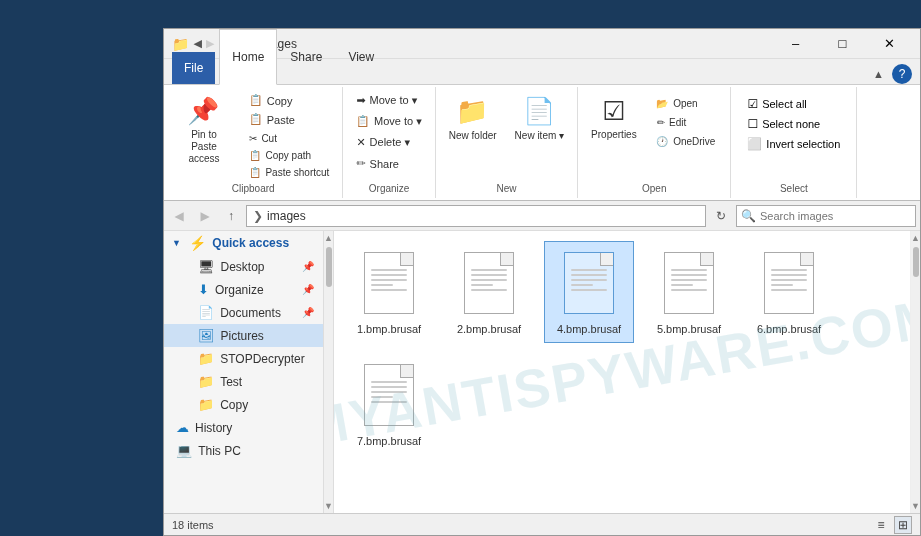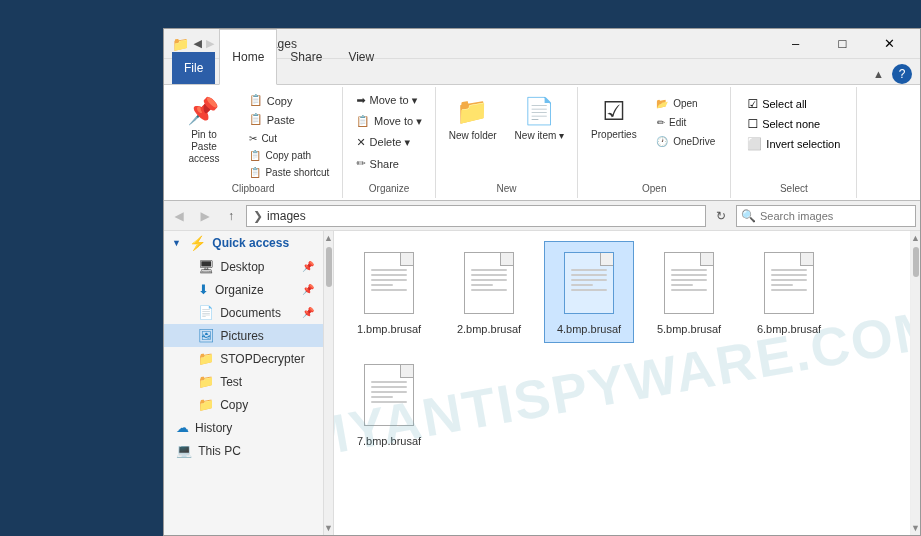--- a/index.html
+++ b/index.html
@@ -710,14 +710,21 @@
 
       <div class="file-scroll-wrapper" style="width:10px;background:#f0f0f0;display:flex;flex-direction:column;align-items:center;padding:2px 0;border-left:1px solid #eee;">
         <div style="font-size:9px;color:#888;cursor:pointer;">▲</div>
         <div style="width:6px;height:30px;background:#bbb;border-radius:3px;margin-top:4px;cursor:pointer;"></div>
         <div style="font-size:9px;color:#888;cursor:pointer;margin-top:auto;">▼</div>
       </div>
     </div>
 
   </div>
 
+  <div class="statusbar">
+    <span>18 items</span>
+    <div class="statusbar-right">
+      <div class="view-btn">≡</div>
+      <div class="view-btn active">⊞</div>
+    </div>
+  </div>
 
 </div>
 
 </body></html>

